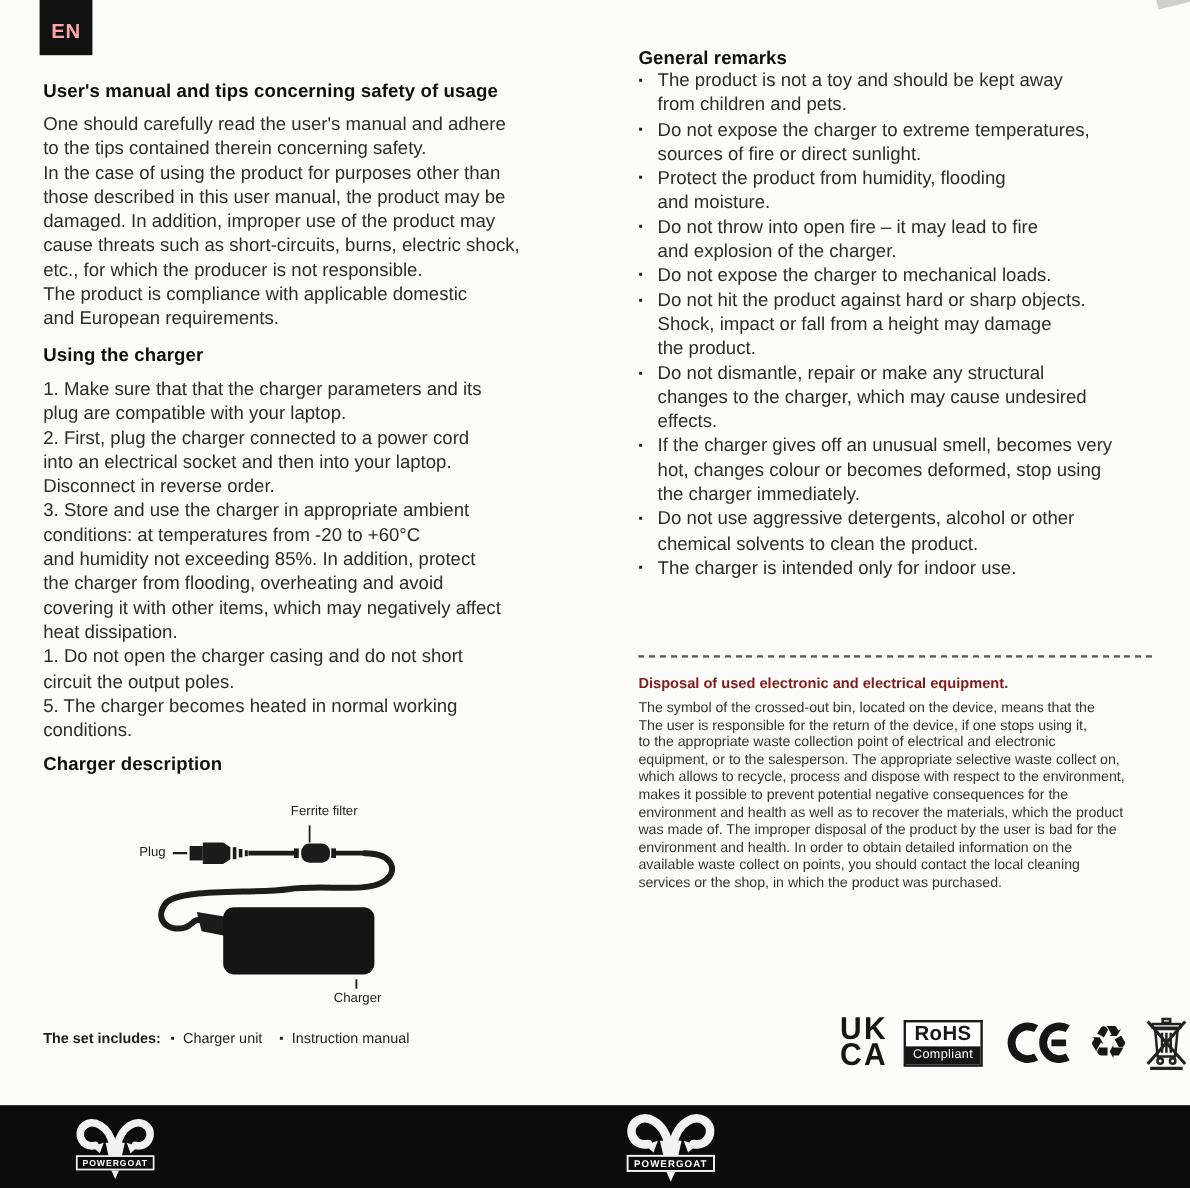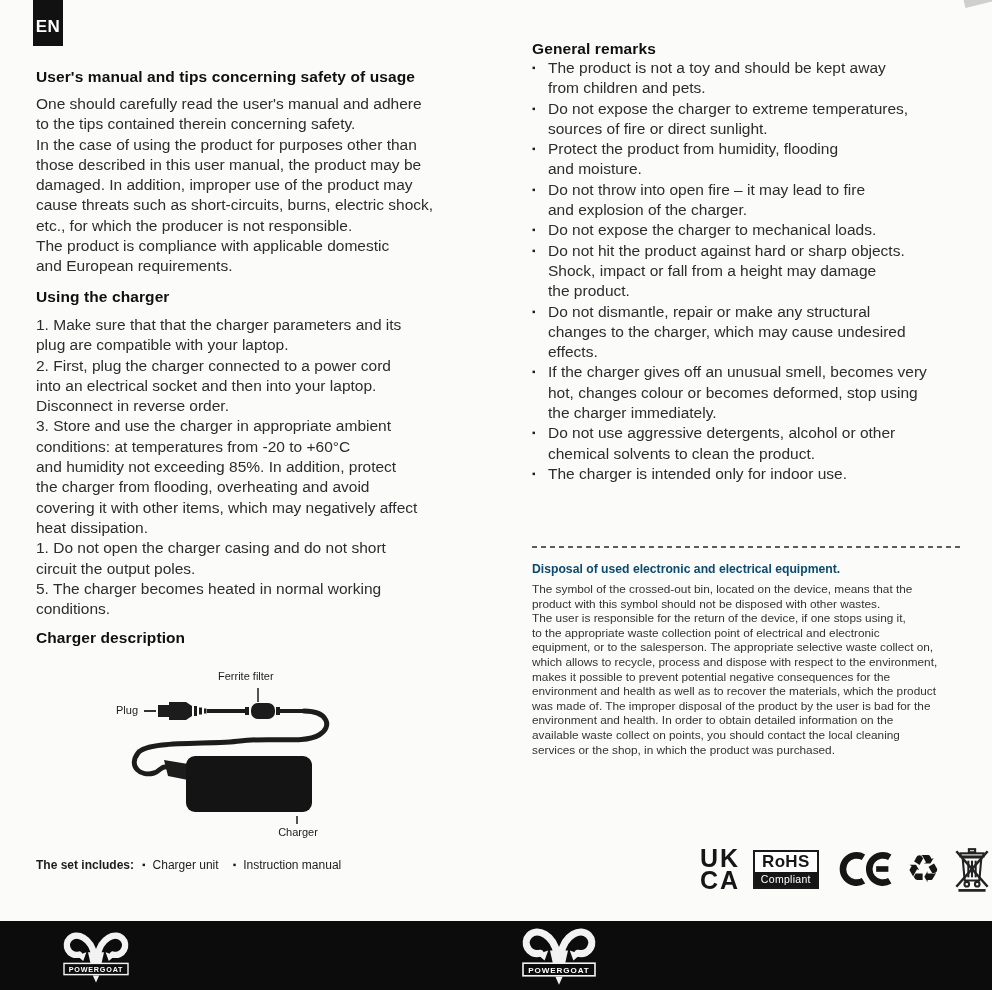--- a/index.html
+++ b/index.html
@@ -3,54 +3,54 @@
 <meta charset="utf-8">
 <style>
   html,body{margin:0;padding:0;}
   body{
     width:992px;height:990px;position:relative;overflow:hidden;
     background:#fbfbf9;
     font-family:"Liberation Sans", sans-serif;
     color:#2d2d2d;
   }
   .en-badge{
-    position:absolute;left:33px;top:0;width:30px;height:46px;
-    background:#111;color:#ffffff;display:flex;align-items:center;justify-content:center;
+    position:absolute;left:33px;top:0;width:44px;height:46px;
+    background:#111;color:#fca5a5;display:flex;align-items:center;justify-content:center;
     padding-top:8px;box-sizing:border-box;font-weight:bold;font-size:17px;letter-spacing:.5px;
   }
   .corner-mark{position:absolute;right:-6px;top:-4px;width:34px;height:8px;background:#cfcfcb;transform:rotate(-14deg);}
   h1,h2{margin:0;color:#101010;font-size:15.5px;font-weight:bold;letter-spacing:.1px;}
   .abs{position:absolute;}
   .lines .ln{white-space:nowrap;font-size:15.5px;line-height:20.3px;color:#2d2d2d;}
   .title{left:36px;top:68px;}
   .intro{left:36px;top:94px;width:445px;}
   .h2-using{left:36px;top:288px;}
   .steps{left:36px;top:315px;width:445px;}
   .h2-desc{left:36px;top:629px;}
 
   .diagram{left:100px;top:666px;width:260px;height:180px;}
   .diagram svg{position:absolute;left:0;top:0;}
   .dlabel{position:absolute;font-size:11px;color:#1d1d1d;white-space:nowrap;}
-  .lbl-ferrite{left:118px;top:4px;width:80px;text-align:left;}
+  .lbl-ferrite{left:118px;top:4px;width:80px;text-align:right;}
   .lbl-plug{left:16px;top:38px;}
   .lbl-charger{left:158px;top:160px;width:80px;text-align:center;}
 
   .set-line{left:36px;top:858px;font-size:12px;white-space:nowrap;color:#1d1d1d;}
   .set-label{font-weight:bold;margin-right:8px;}
   .inc{margin-right:14px;}
   .inc::before{content:"▪";font-size:10px;margin-right:7px;vertical-align:1px;color:#1d1d1d;}
 
   .h2-remarks{left:532px;top:40px;}
   .bullets{left:532px;top:58px;width:440px;}
   .bullet{position:relative;padding-left:16px;white-space:pre-line;font-size:15.5px;line-height:20.3px;color:#2d2d2d;}
   .bullet::before{content:"▪";position:absolute;left:0;top:0;font-size:10px;line-height:20.3px;color:#1d1d1d;}
 
   .divider{left:532px;top:546px;width:432px;height:2px;
     background:repeating-linear-gradient(90deg,#5c5c5c 0 5px,transparent 5px 9px);}
-  .disposal-h{left:532px;top:562px;font-size:12.2px;font-weight:bold;color:#0c4a6e;}
+  .disposal-h{left:532px;top:562px;font-size:12.2px;font-weight:bold;color:#7f1d1d;}
   .disposal-body{left:532px;top:582px;width:450px;}
   .disposal-body .ln{white-space:nowrap;font-size:11.8px;line-height:14.6px;color:#333;}
 
   .certs{left:700px;top:842px;height:54px;display:flex;align-items:center;gap:13px;}
   .ukca{font-weight:800;font-size:25px;line-height:21px;letter-spacing:2px;color:#161616;transform:scaleY(1.05);}
   .rohs{border:2.5px solid #1a1a1a;text-align:center;background:#fff;}
   .rohs-top{font-weight:bold;font-size:17px;padding:0 7px;color:#161616;letter-spacing:.3px;}
   .rohs-bot{background:#161616;color:#fff;font-size:10.5px;padding:1px 4px 2px;letter-spacing:.3px;}
   .recycle{font-family:"DejaVu Sans", sans-serif;font-size:38px;color:#161616;line-height:1;}
 
@@ -168,21 +168,20 @@
       <div class="bullet">The charger is intended only for indoor use.</div>
     </div>
 
   <div class="abs divider"></div>
 
   <div class="abs disposal-h">Disposal of used electronic and electrical equipment.</div>
 
   <div class="abs disposal-body lines">
 
   <div class="ln">The symbol of the crossed-out bin, located on the device, means that the</div>
-      <div class="ln">product with this symbol should not be disposed with other wastes.</div>
       <div class="ln">The user is responsible for the return of the device, if one stops using it,</div>
       <div class="ln">to the appropriate waste collection point of electrical and electronic</div>
       <div class="ln">equipment, or to the salesperson. The appropriate selective waste collect on,</div>
       <div class="ln">which allows to recycle, process and dispose with respect to the environment,</div>
       <div class="ln">makes it possible to prevent potential negative consequences for the</div>
       <div class="ln">environment and health as well as to recover the materials, which the product</div>
       <div class="ln">was made of. The improper disposal of the product by the user is bad for the</div>
       <div class="ln">environment and health. In order to obtain detailed information on the</div>
       <div class="ln">available waste collect on points, you should contact the local cleaning</div>
       <div class="ln">services or the shop, in which the product was purchased.</div>

